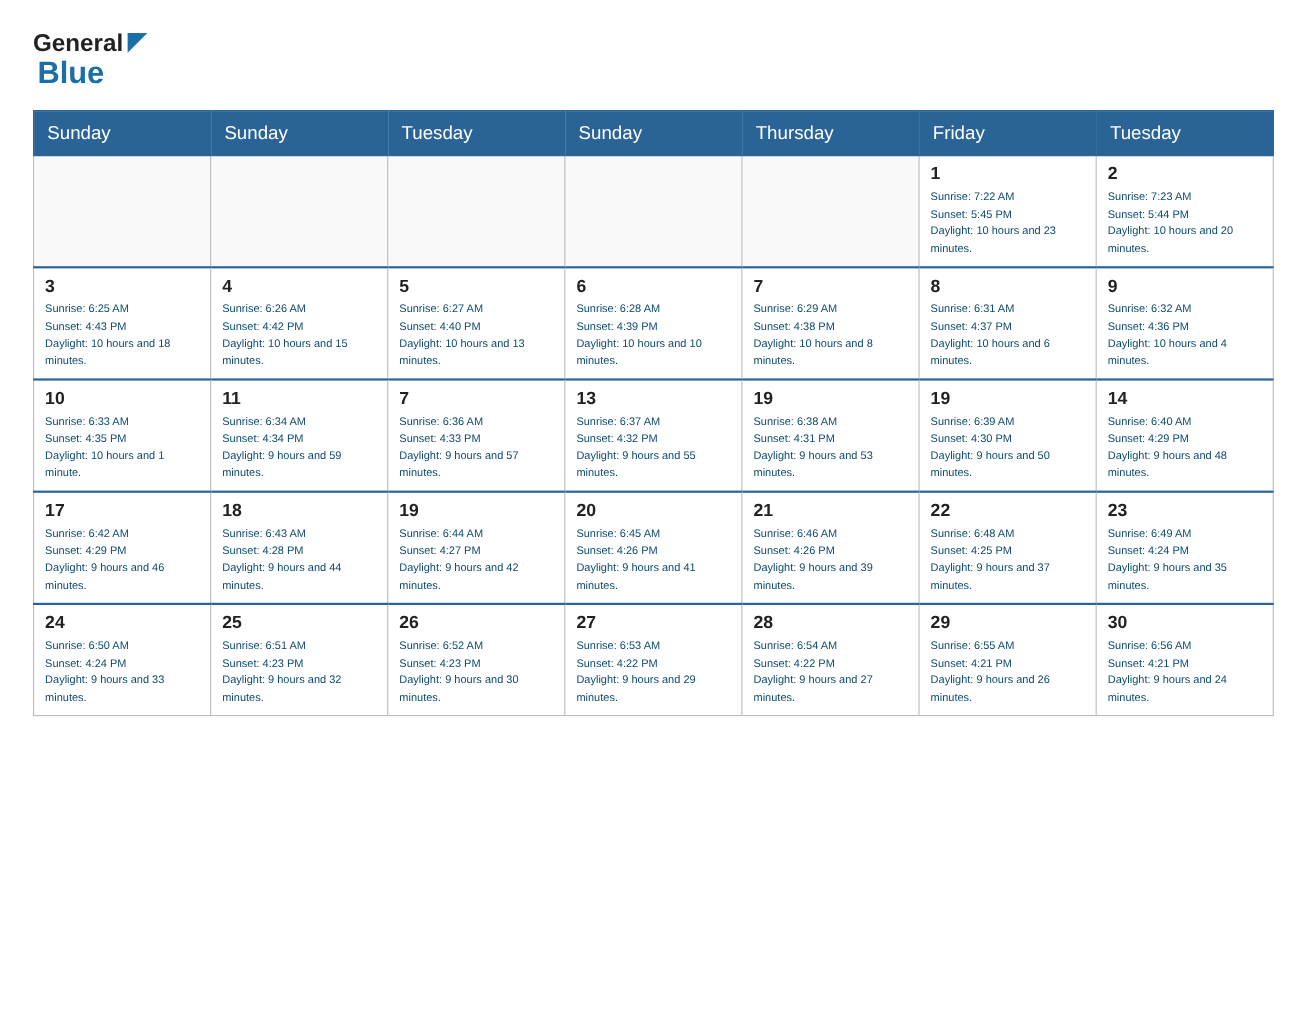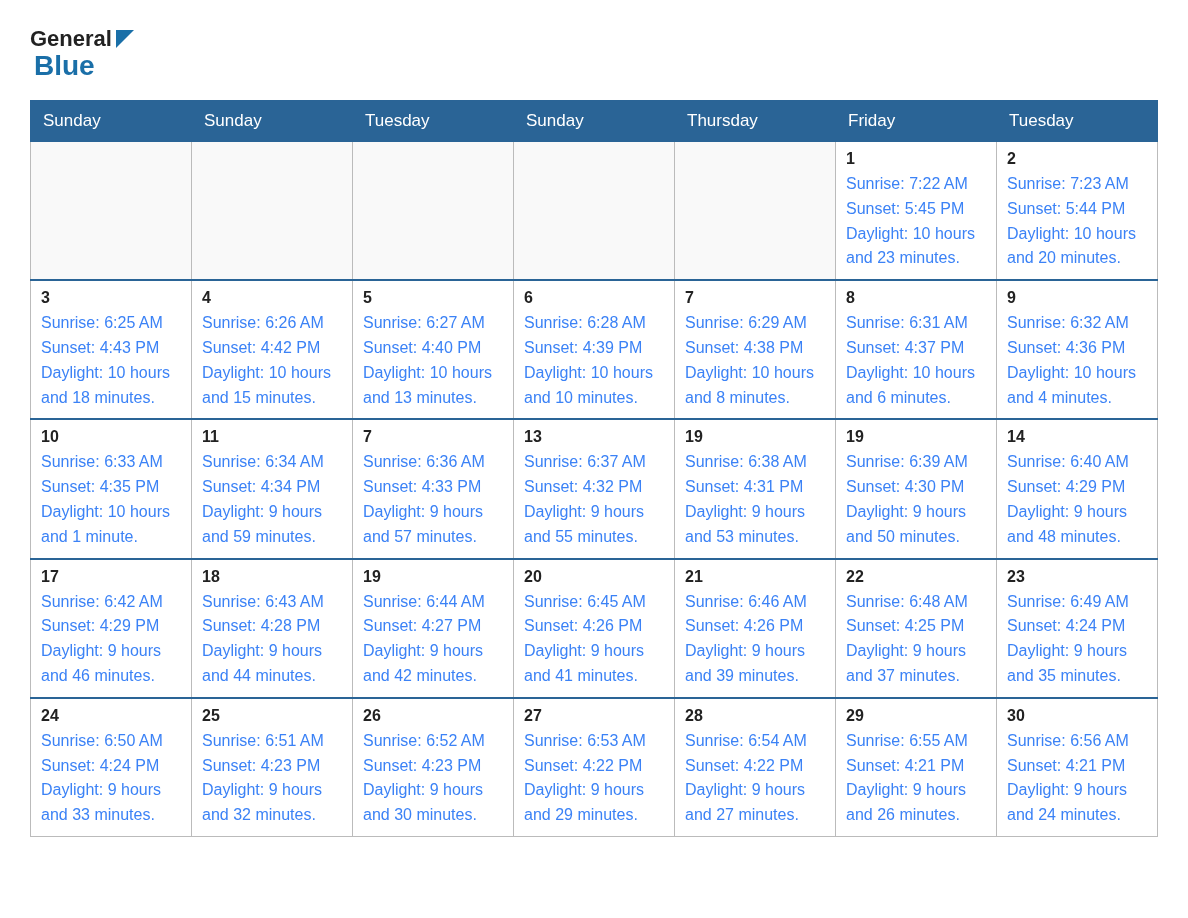--- a/index.html
+++ b/index.html
@@ -78,23 +78,23 @@
     .calendar-table td.empty {
       background: #f9f9f9;
     }
     .day-number {
       font-size: 16px;
       font-weight: bold;
       margin-bottom: 4px;
       display: block;
     }
     .sun-info {
-      font-size: 16px;
+      font-size: 10px;
       line-height: 1.55;
-      color: #3b82f6;
+      color: #0c4a6e;
     }
     tr td {
       border-top: 2px solid #2a6496;
     }
     tr td + td {
       border-top: 2px solid #2a6496;
     }
     
     .calendar-table tbody tr:first-child td {
       border-top: none;

